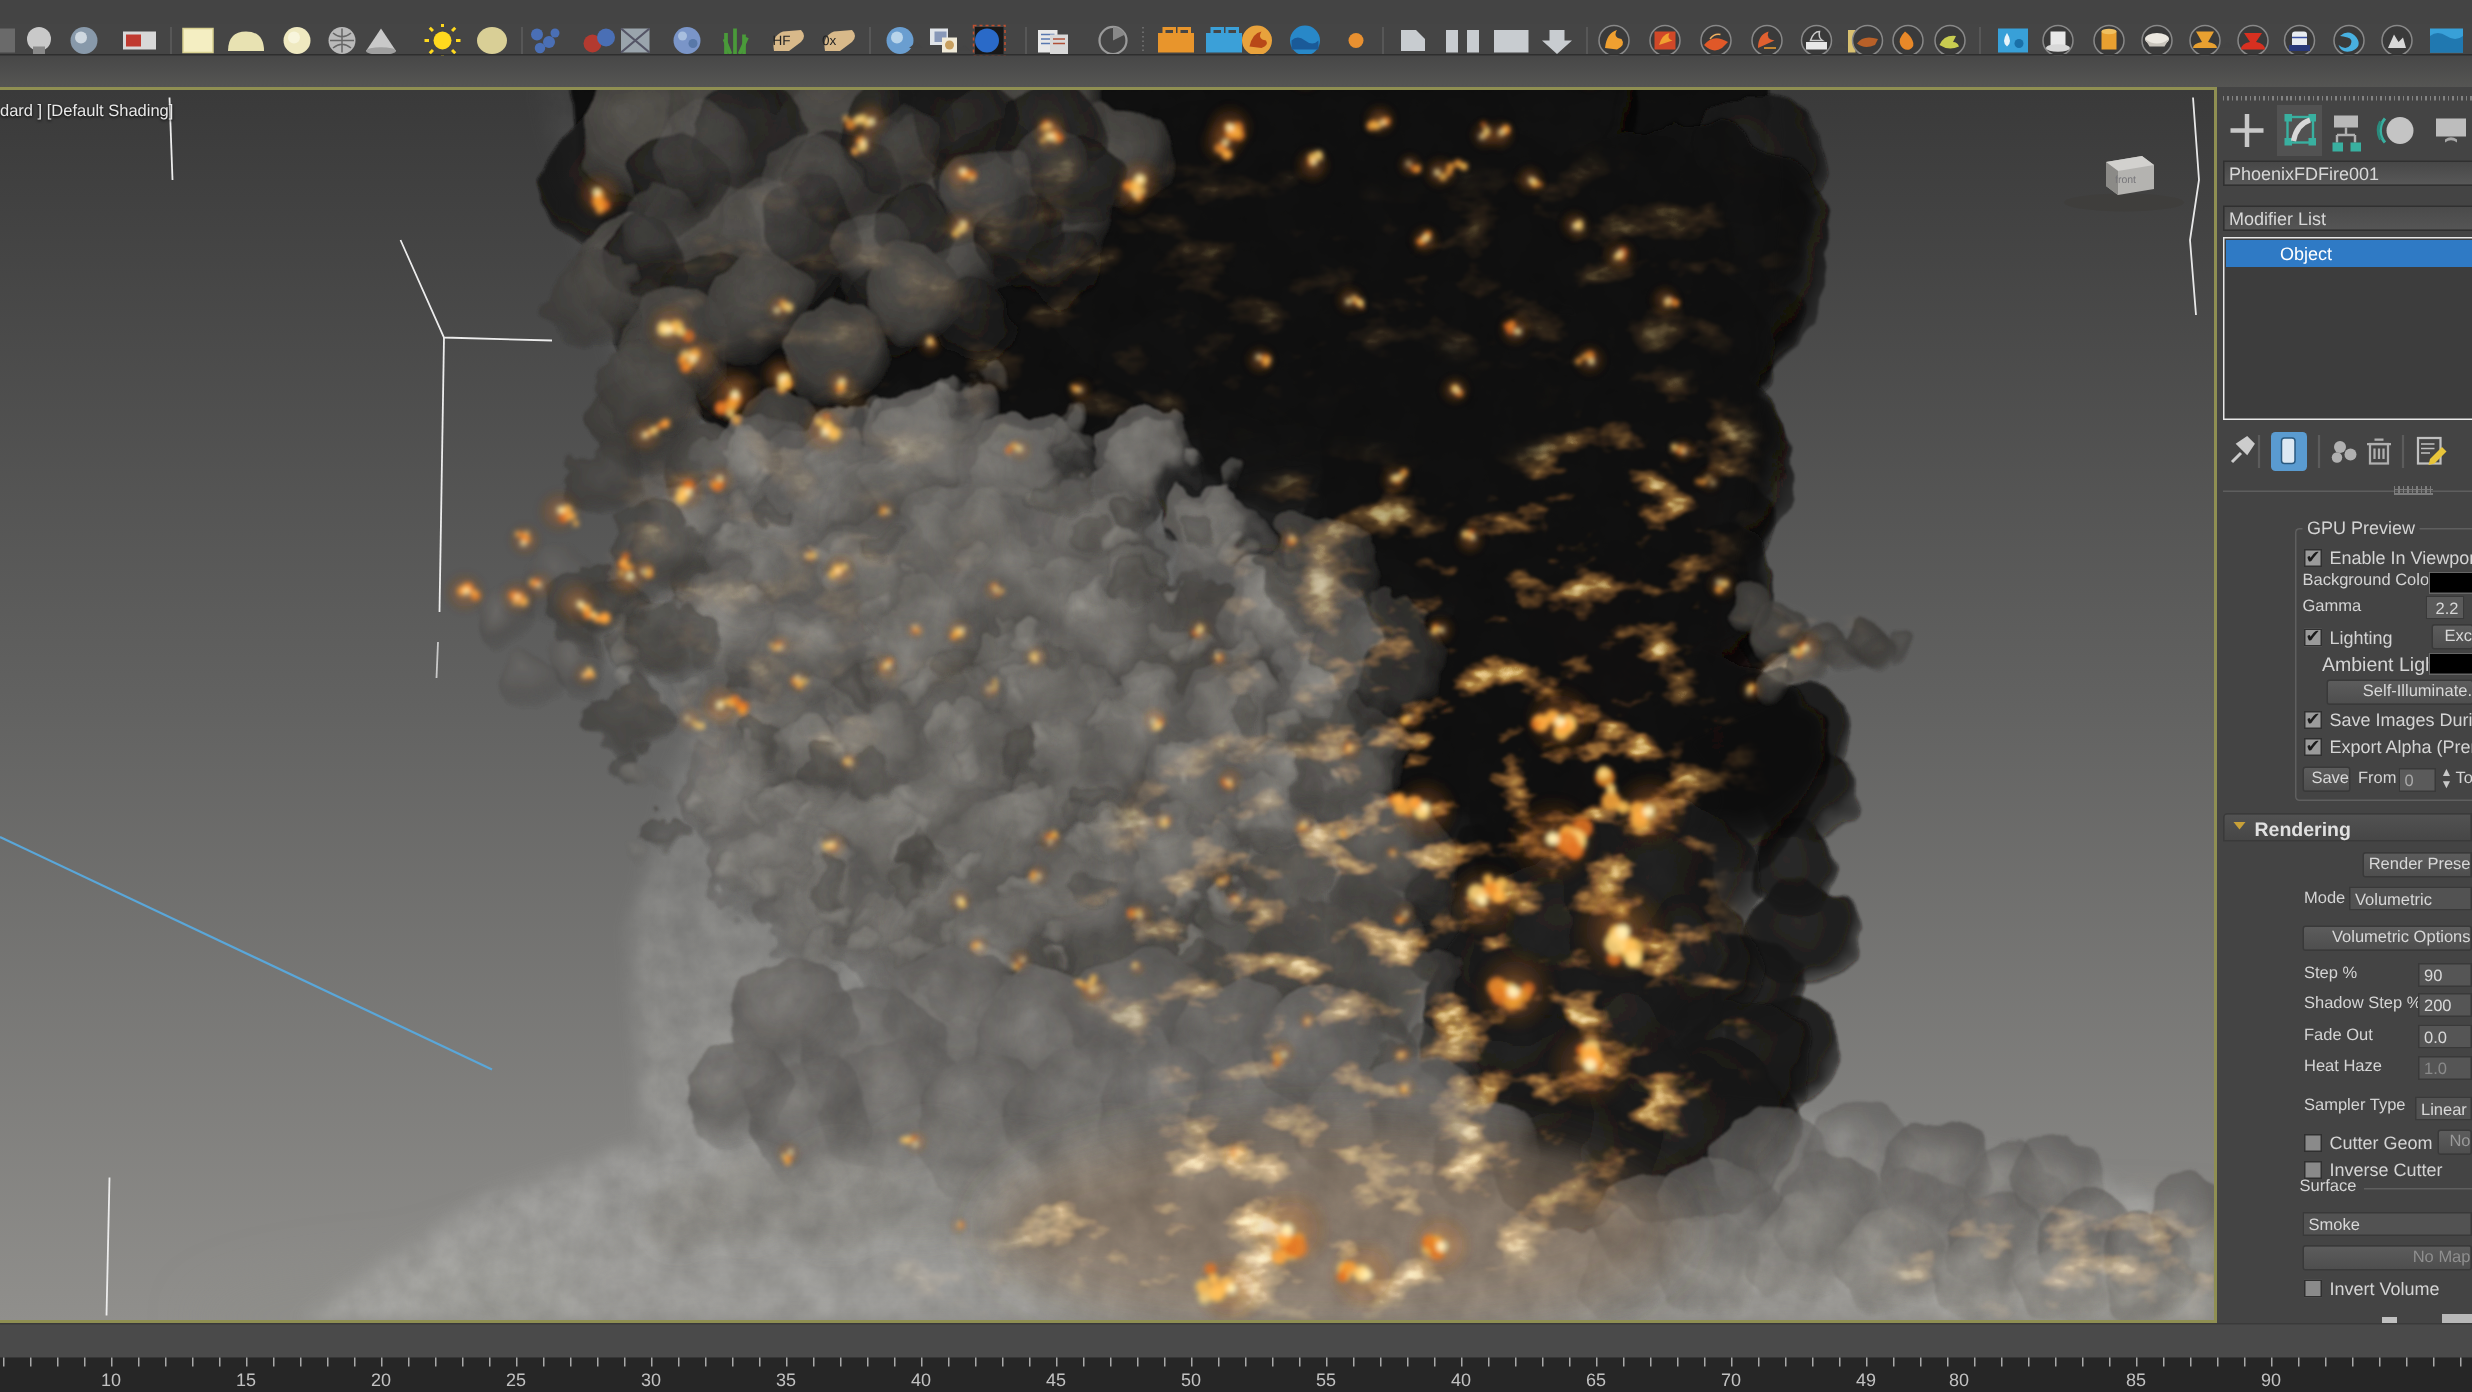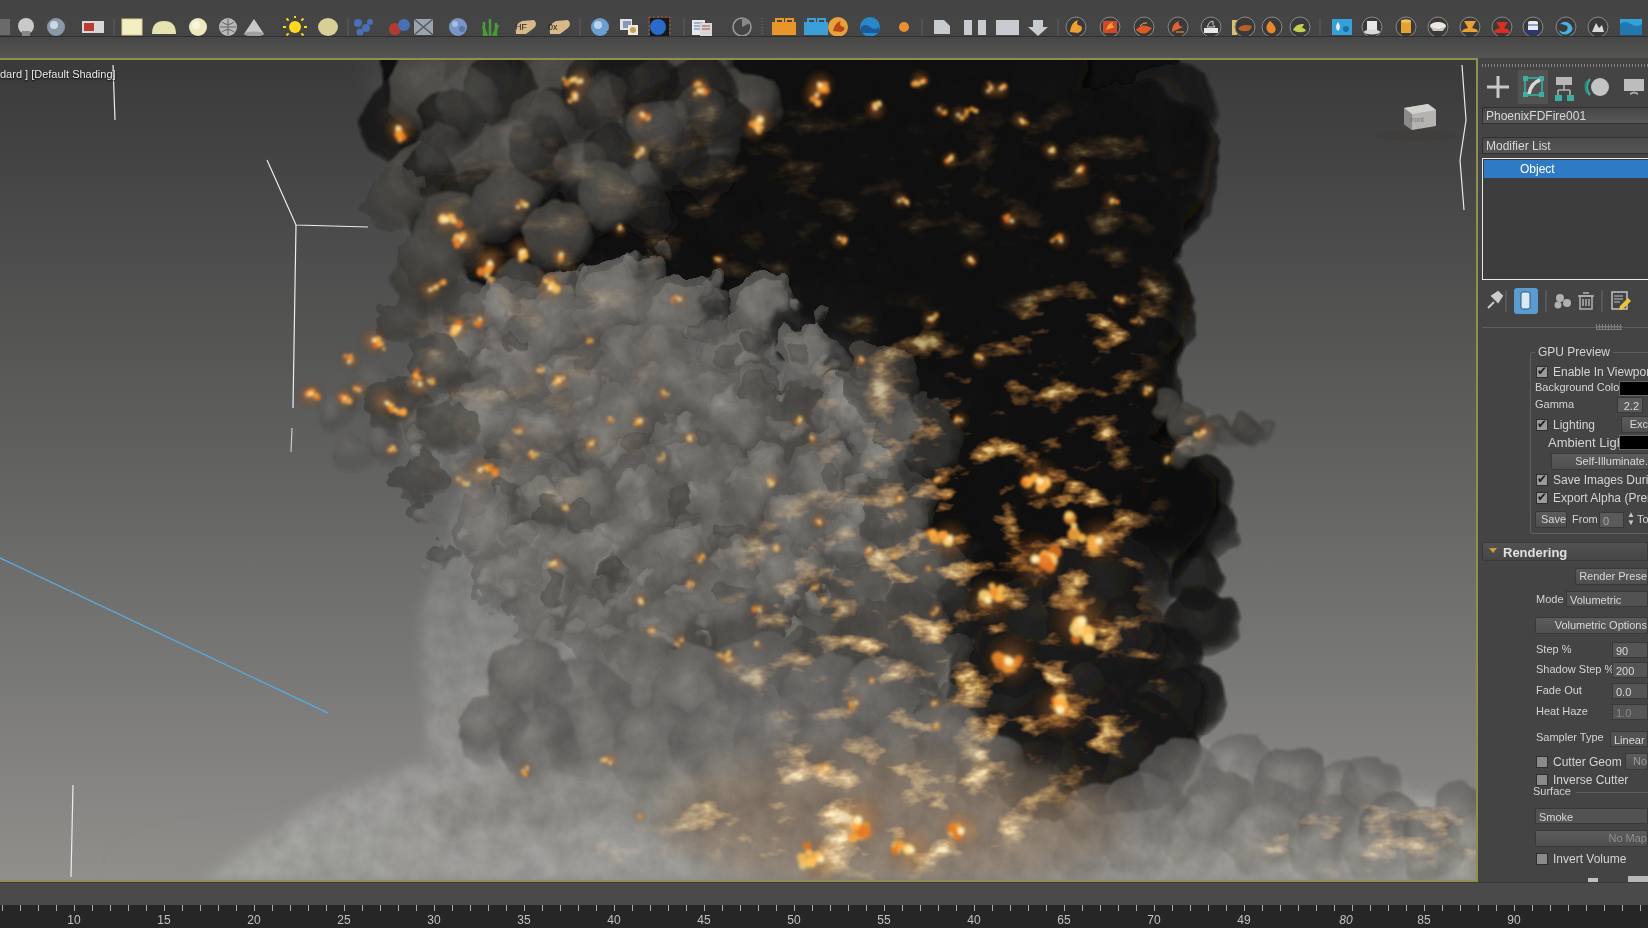--- a/index.html
+++ b/index.html
@@ -2144,18 +2144,18 @@
       <div class="fnum" style="left: 434px;">30</div>
       <div class="fnum" style="left: 524px;">35</div>
       <div class="fnum" style="left: 614px;">40</div>
       <div class="fnum" style="left: 704px;">45</div>
       <div class="fnum" style="left: 794px;">50</div>
       <div class="fnum" style="left: 884px;">55</div>
       <div class="fnum" style="left: 974px;">40</div>
       <div class="fnum" style="left: 1064px;">65</div>
       <div class="fnum" style="left: 1154px;">70</div>
       <div class="fnum" style="left: 1244px;">49</div>
-      <div class="fnum" style="left: 1346px; font-style: italic;">80</div>
+      <div class="fnum" style="left: 1306px;">80</div>
       <div class="fnum" style="left: 1424px;">85</div>
       <div class="fnum" style="left: 1514px;">90</div>
       <div class="fnum" style="left: 1604px; margin-top: 16px;">95</div>
     </div>
 </div>
 
 </body></html>

